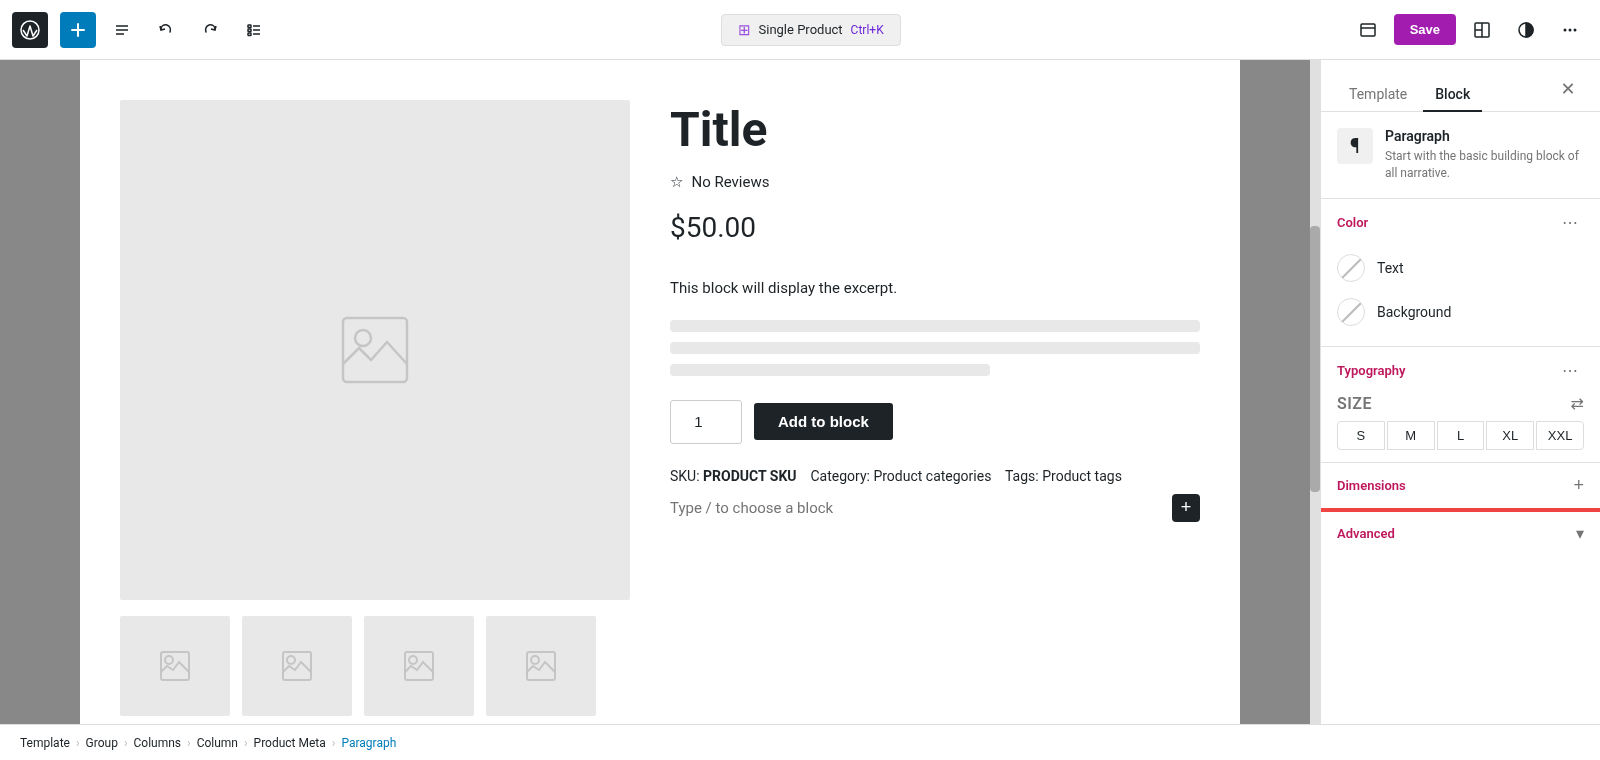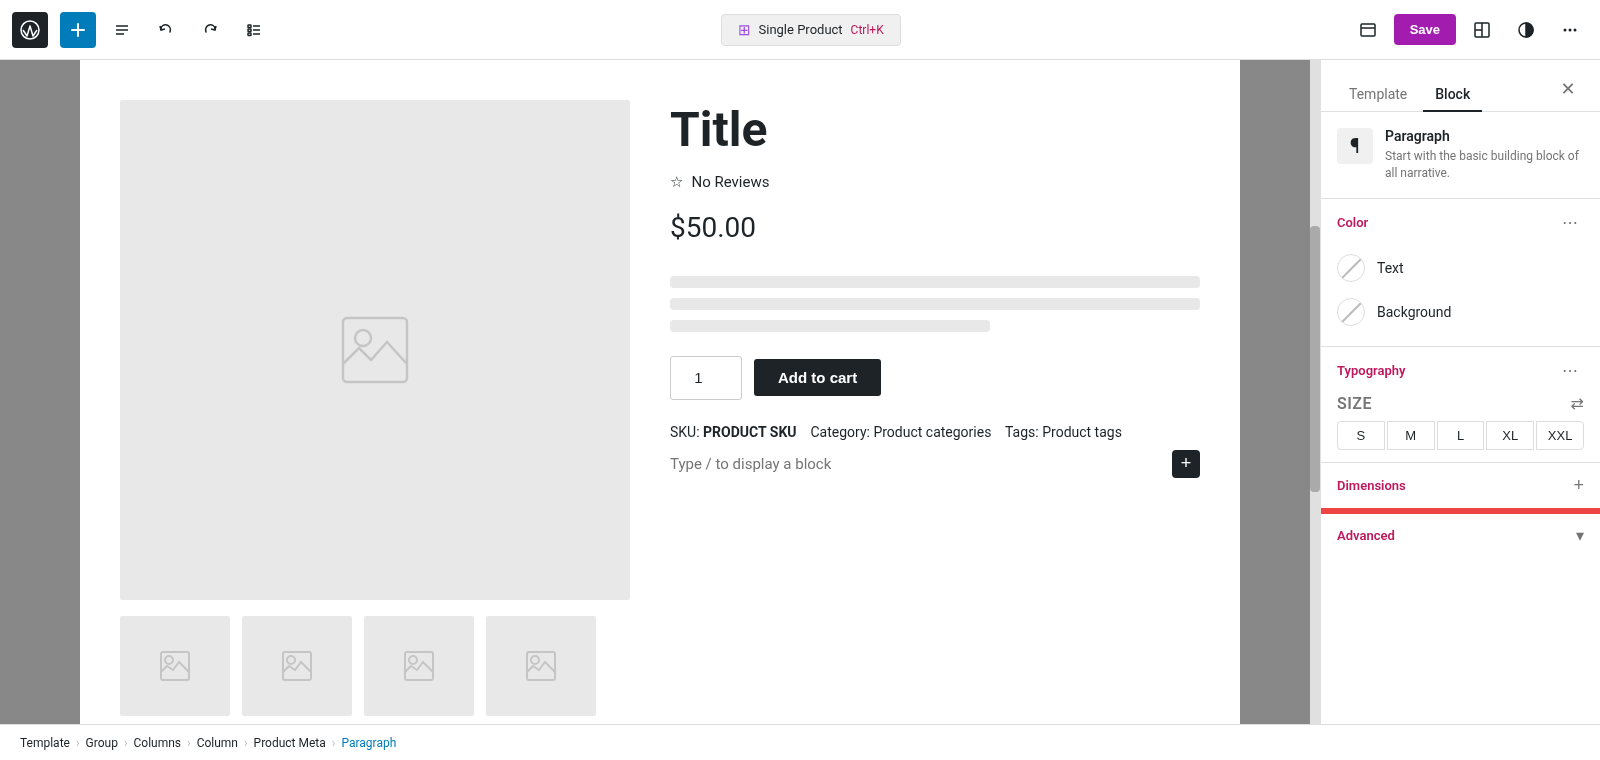--- a/index.html
+++ b/index.html
@@ -445,21 +445,21 @@
       color: #1d2327;
       cursor: pointer;
       border-radius: 0;
       text-align: center;
     }
     .size-btn:first-child { border-radius: 4px 0 0 4px; }
     .size-btn:last-child { border-radius: 0 4px 4px 0; }
 
     
     .dimensions-section {
-      border-bottom: 6px solid #ef4444;
+      border-bottom: 4px solid #ef4444;
       padding: 12px 16px;
     }
     .dimensions-header {
       display: flex;
       align-items: center;
       justify-content: space-between;
     }
     .expand-btn {
       background: none;
       border: none;
@@ -522,21 +522,21 @@
         <path d="M7 4h7M7 8h7M7 12h7"></path>
         <rect x="2" y="7" width="3" height="2.5" rx="0.5"></rect>
         <rect x="2" y="11" width="3" height="2.5" rx="0.5"></rect>
       </svg>
   </button>
 
   <div class="toolbar-center">
     <div class="template-badge">
       <span style="color:#9b51e0; font-size:15px;">⊞</span>
       <span>Single Product</span>
-      <span style="color:#be185d; font-size:12px;">Ctrl+K</span>
+      <span style="color:#6d28d9; font-size:12px;">Ctrl+K</span>
     </div>
   </div>
 
   <div class="toolbar-right">
     <button class="icon-btn">
       <svg width="18" height="18" viewBox="0 0 18 18" fill="none" stroke="#1d2327" stroke-width="1.5">
           <rect x="2" y="3" width="14" height="12" rx="1"></rect>
           <path d="M2 7h14"></path>
         </svg>
     </button>
@@ -612,45 +612,46 @@
         <div class="product-info-col">
           <h1 class="product-title">Title</h1>
 
           <div class="product-reviews">
             <span>☆</span>
             <span>No Reviews</span>
           </div>
 
           <div class="product-price">$50.00</div>
 
+          <p class="product-excerpt">This block will display the excerpt.</p>
 
           <div class="product-meta-lines">
             <div class="meta-line" style="width:100%;"></div>
             <div class="meta-line" style="width:100%;"></div>
             <div class="meta-line short"></div>
           </div>
 
           <div class="cart-row">
             <input type="number" class="qty-input" value="1" min="1" style="">
-            <button class="add-to-cart-btn">Add to cart</button>
+            <button class="add-to-cart-btn">Add to block</button>
           </div>
 
           <div class="product-sku-line">
             <span>SKU:</span>
             <strong>PRODUCT SKU</strong>
             &nbsp;&nbsp;
             <span>Category:</span>
             <span>Product categories</span>
             &nbsp;&nbsp;
             <span>Tags:</span>
             <span>Product tags</span>
           </div>
 
           <div class="block-type-hint">
-            <span style="color:#757575; flex:1;">Type / to display a block</span>
+            <span style="color:#757575; flex:1;">Type / to choose a block</span>
             <button class="add-block-btn">+</button>
           </div>
         </div>
       </div>
     </div>
 
     <div class="canvas-scroll-track">
       <div class="canvas-scroll-thumb"></div>
     </div>
   </div>

